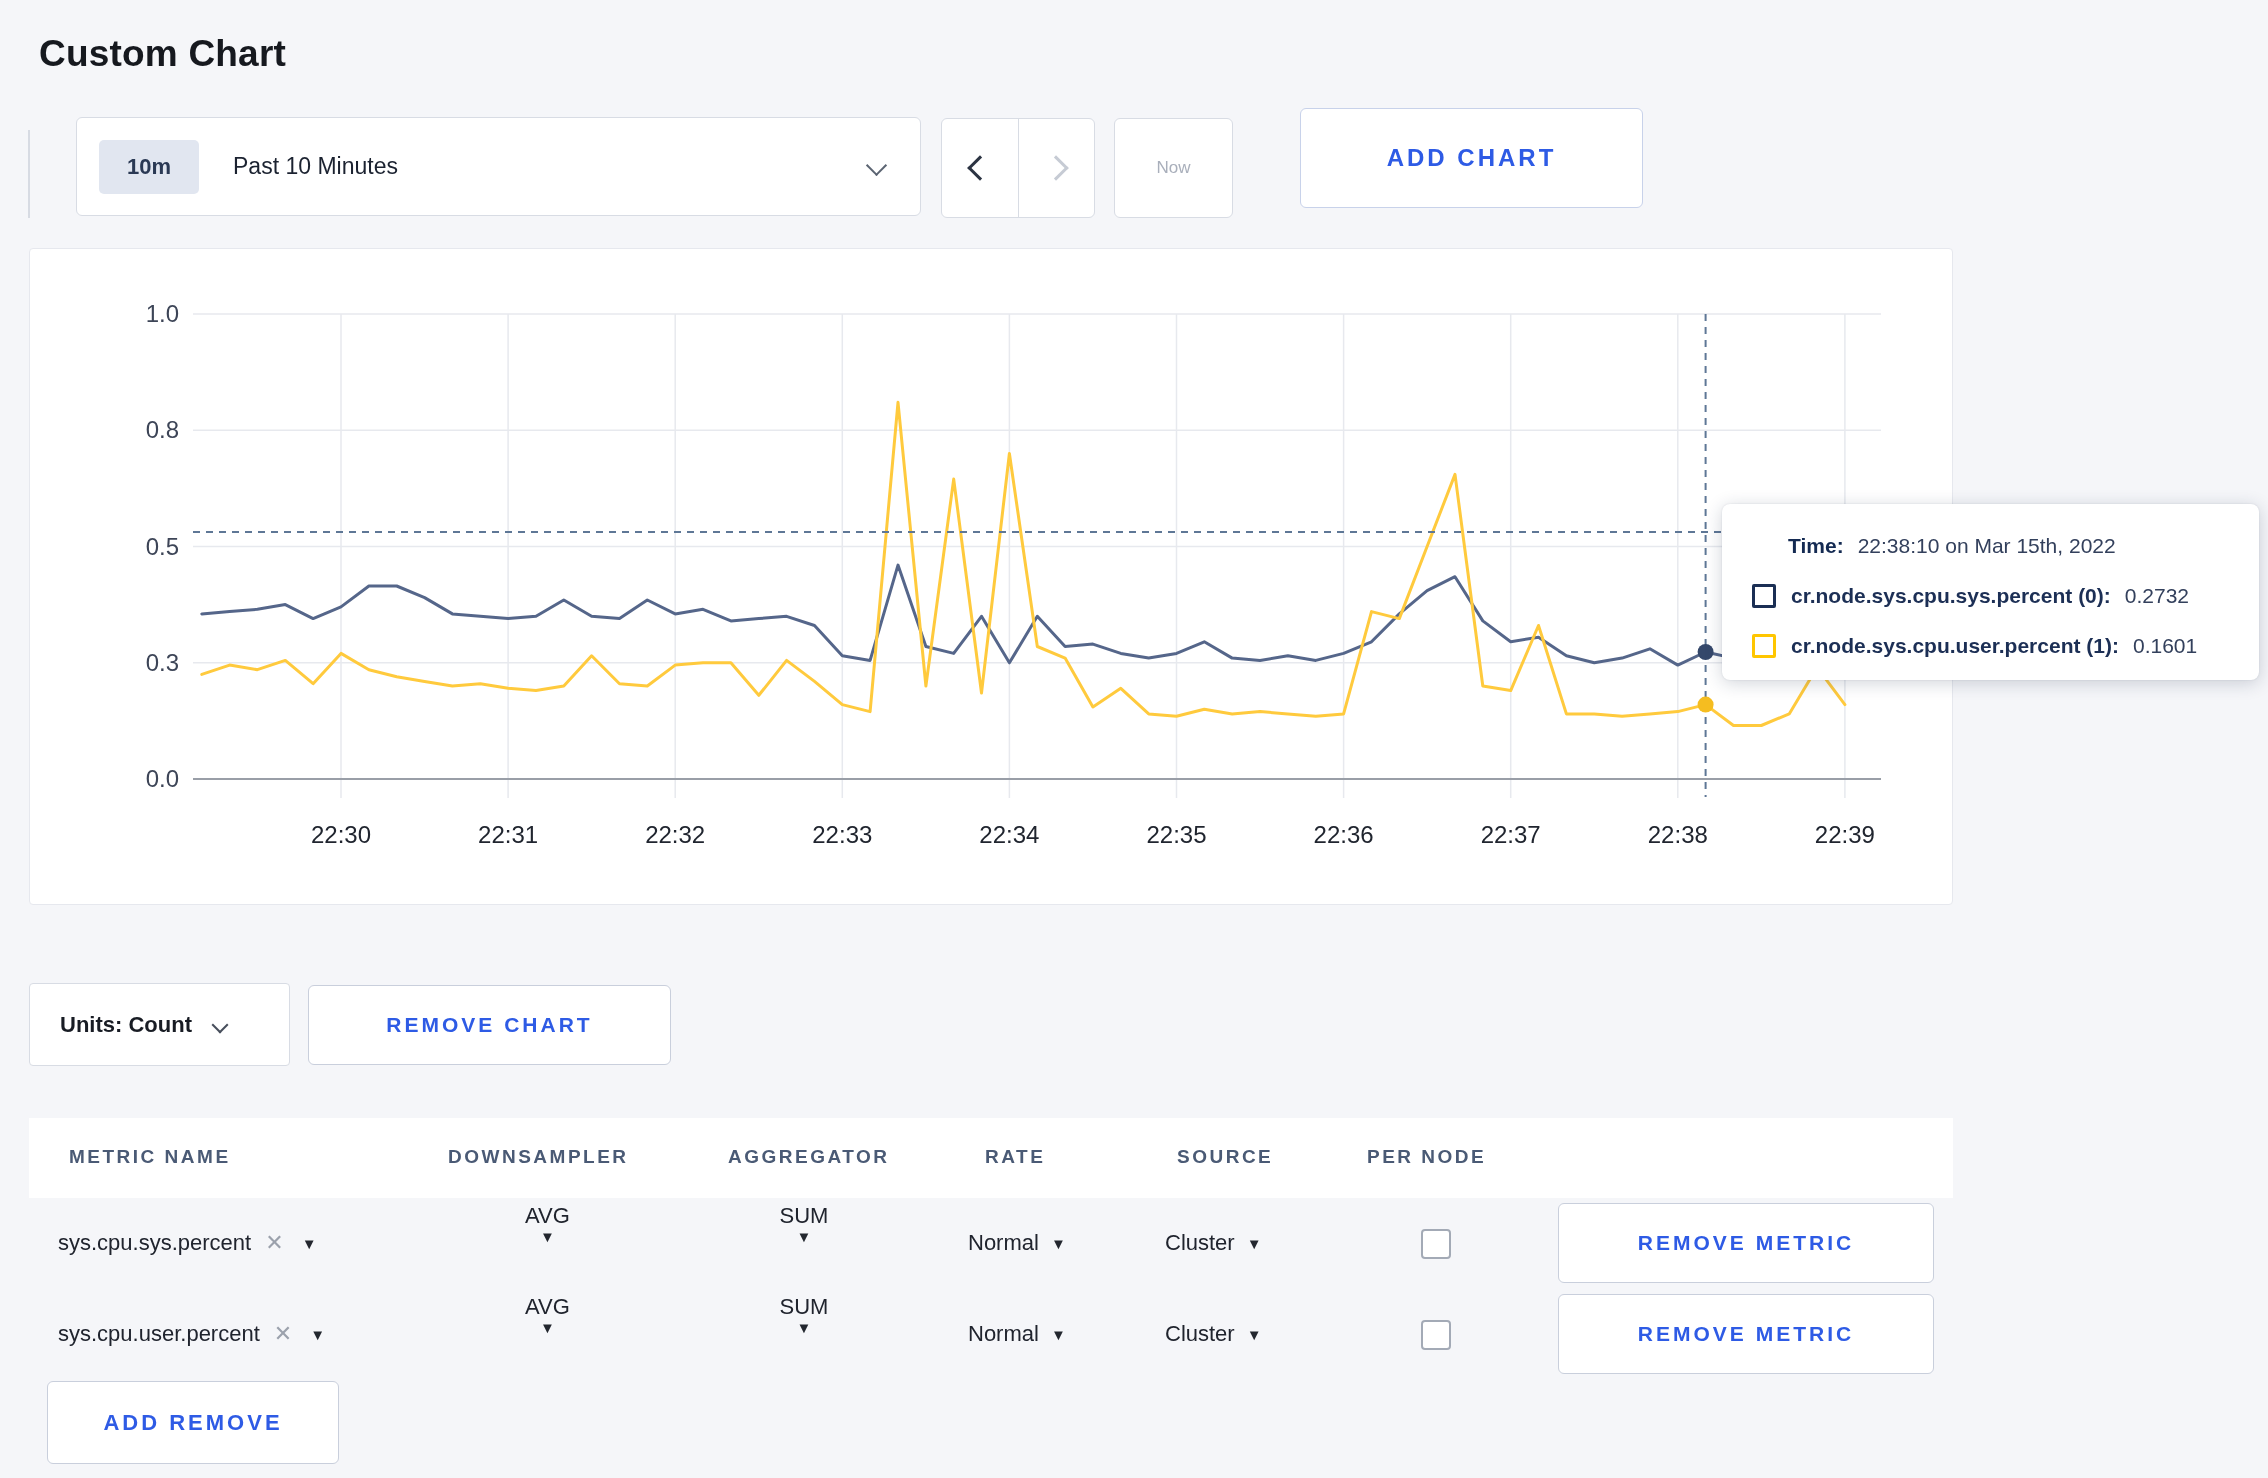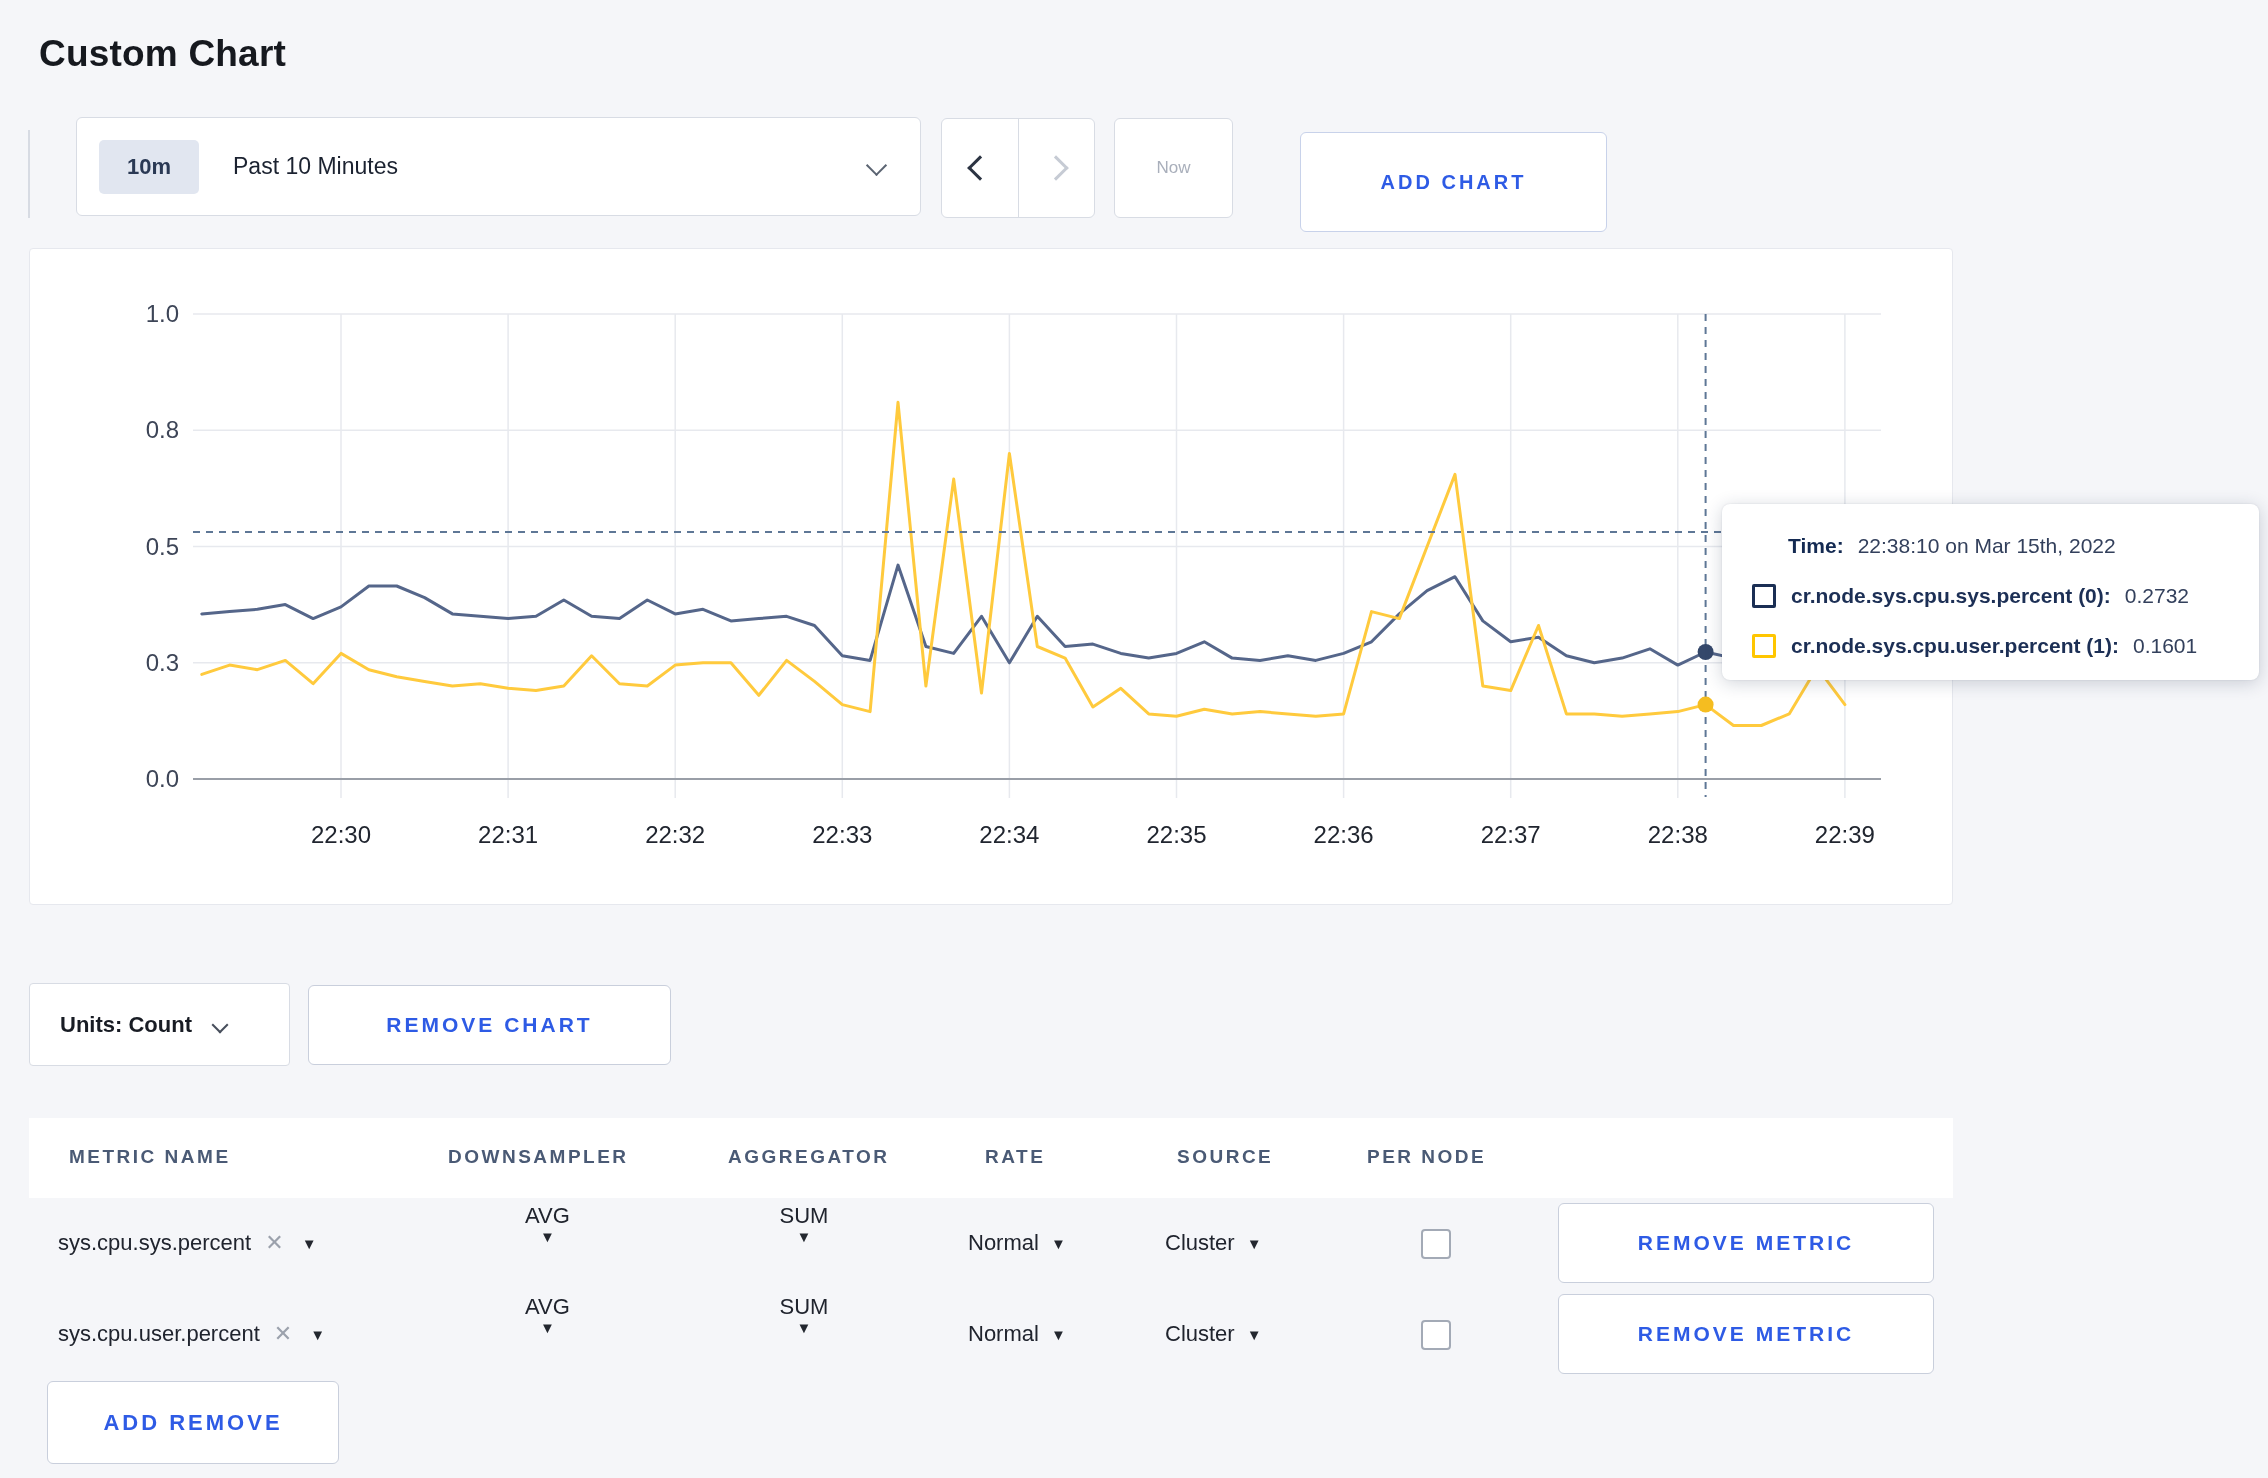--- a/index.html
+++ b/index.html
@@ -36,21 +36,21 @@
   .arrow-btn.prev .chev{border-color:#2b3342;width:15px;height:15px;border-width:3px;}
   .arrow-btn.next .chev{border-color:#c6cbd4;width:15px;height:15px;border-width:3px;}
   .now-btn{
     left:1114px;top:118px;width:119px;height:100px;background:#fff;border:1.5px solid #d8dce4;border-radius:6px;
     display:flex;align-items:center;justify-content:center;font-size:17px;color:#a9afbb;cursor:pointer;box-sizing:border-box;
   }
   .blue-btn{
     background:#fff;border:1.5px solid #c8d2ea;border-radius:6px;display:flex;align-items:center;justify-content:center;
     color:#2e5be5;font-weight:bold;letter-spacing:3px;cursor:pointer;box-sizing:border-box;
   }
-  .add-chart-btn{left:1300px;top:132px;width:307px;height:100px;font-size:20px;}
+  .add-chart-btn{left:1300px;top:108px;width:343px;height:100px;font-size:24px;}
   
   .chart-card{
     left:29px;top:248px;width:1924px;height:657px;background:#fff;
     border:1.5px solid #e6e8ee;border-radius:4px;box-sizing:border-box;
   }
   .chart-card svg{display:block;}
   
   .tooltip{
     left:1722px;top:504px;width:537px;height:176px;background:#fff;border-radius:8px;
     box-shadow:0 3px 18px rgba(25,39,70,.20), 0 0 2px rgba(25,39,70,.12);

